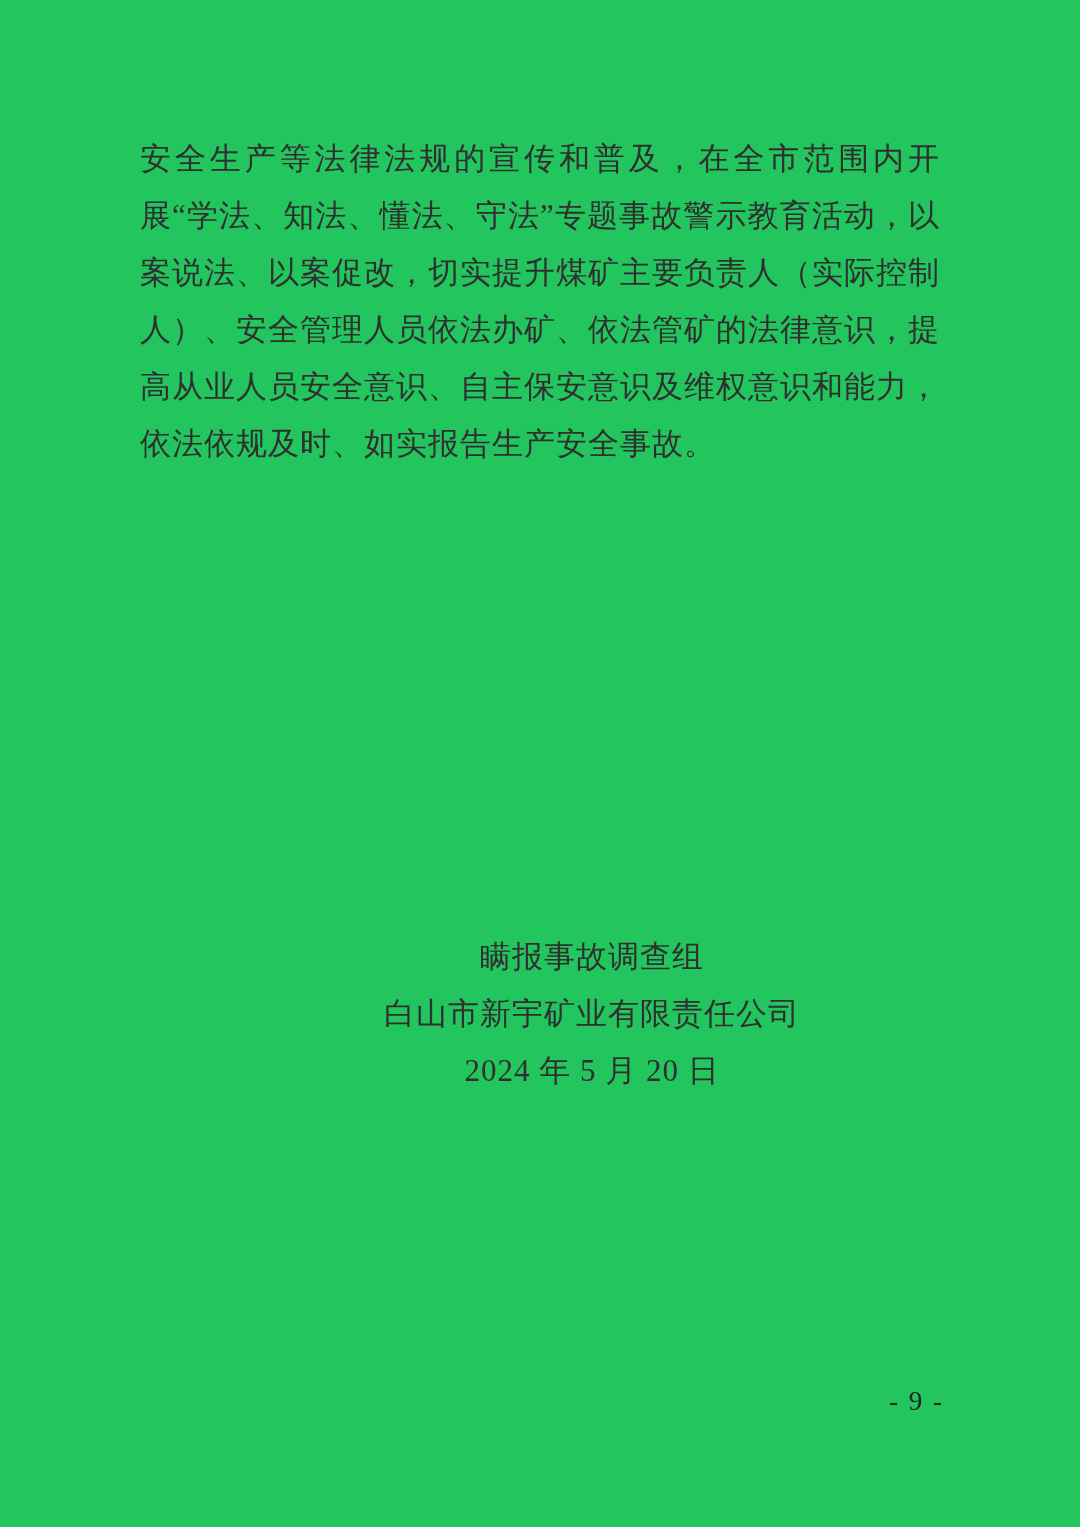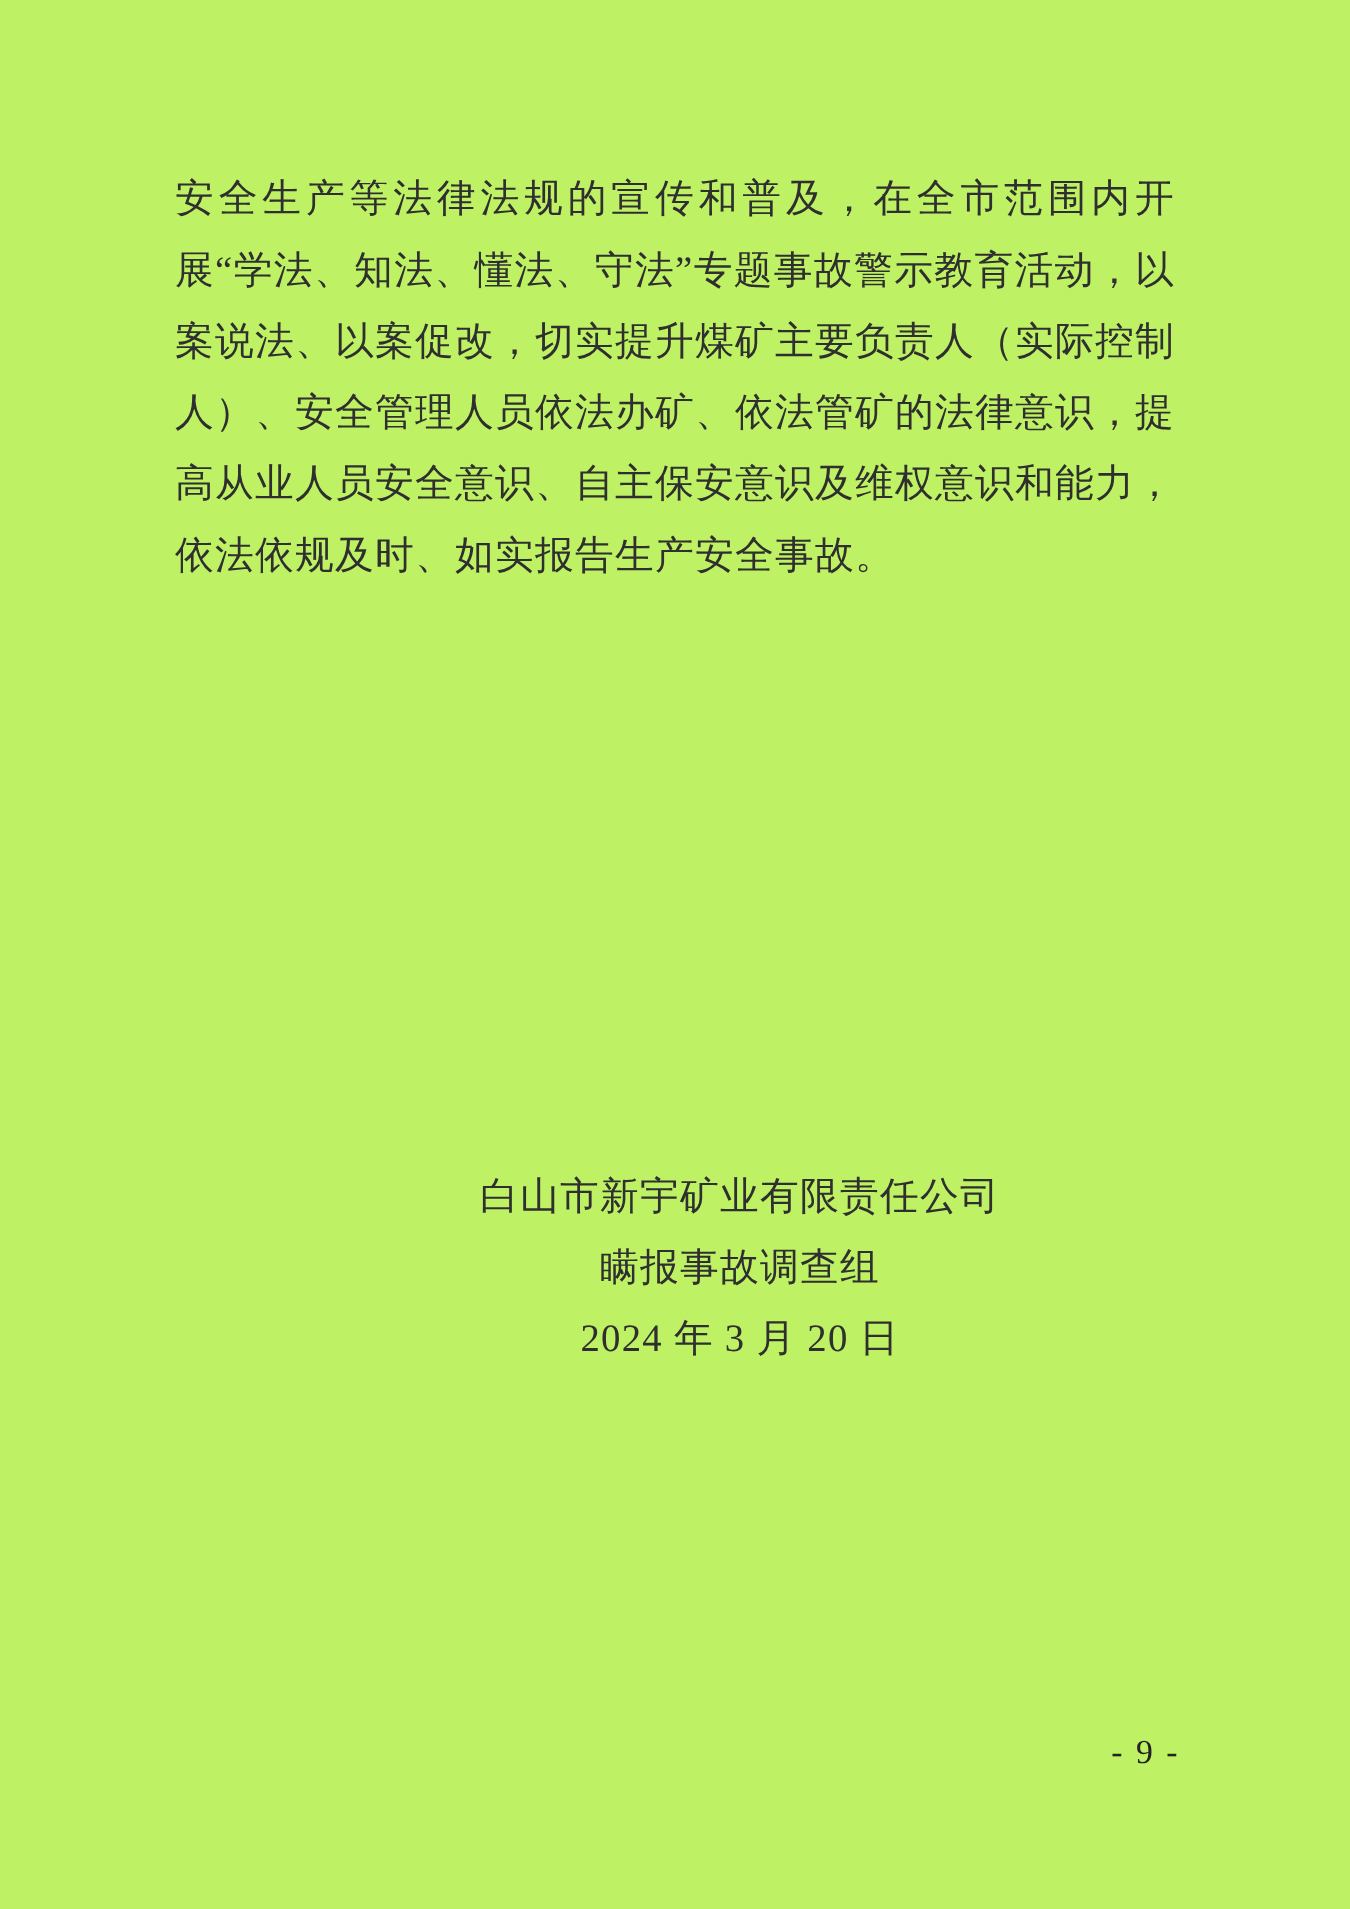--- a/index.html
+++ b/index.html
@@ -4,21 +4,21 @@
 <style>
   html, body {
     margin: 0;
     padding: 0;
     background: #ffffff;
   }
   .page {
     position: relative;
     width: 1080px;
     height: 1527px;
-    background: #bef264;
+    background: #22c55e;
     overflow: hidden;
     font-family: "Liberation Serif", "DejaVu Serif", serif;
     color: #2f2f2f;
   }
   .body-text {
     position: absolute;
     left: 140px;
     top: 130px;
     width: 800px;
     font-size: 31px;
@@ -63,20 +63,20 @@
 </head>
 <body>
 
 <div class="page">
 
   <div class="body-text">
     <p><span>安全生产等法律法规的宣传和普及，在全市范围内开展“学法、知法、懂法、守法”专题事故警示教育活动，以案说法、以案促改，切实提升煤矿主要负责人（实际控制人）、安全管理人员依法办矿、依法管矿的法律意识，提高从业人员安全意识、自主保安意识及维权意识和能力，依法依规及时、如实报告生产安全事故。</span></p>
   </div>
 
   <div class="signature">
+    <div>瞒报事故调查组</div>
     <div>白山市新宇矿业有限责任公司</div>
-    <div>瞒报事故调查组</div>
-    <div>2024 年 3 月 20 日</div>
+    <div>2024 年 5 月 20 日</div>
   </div>
 
   <div class="page-number">- 9 -</div>
 
 </div>
 
 </body></html>

